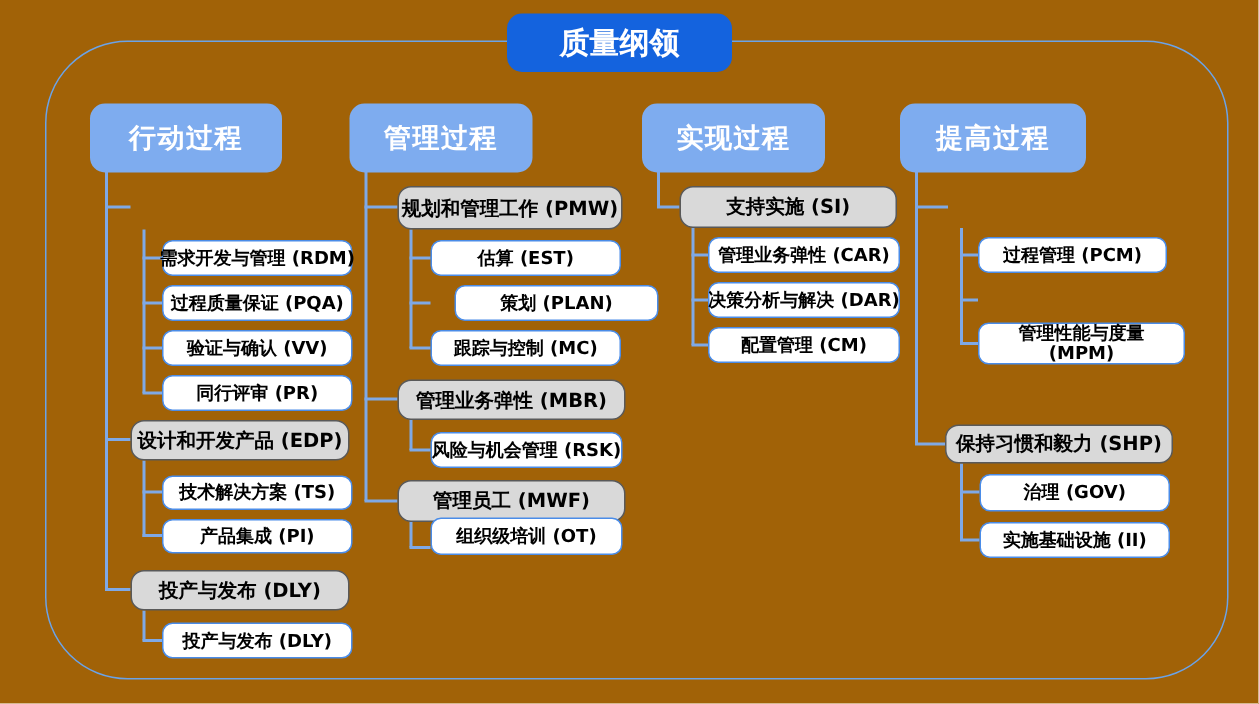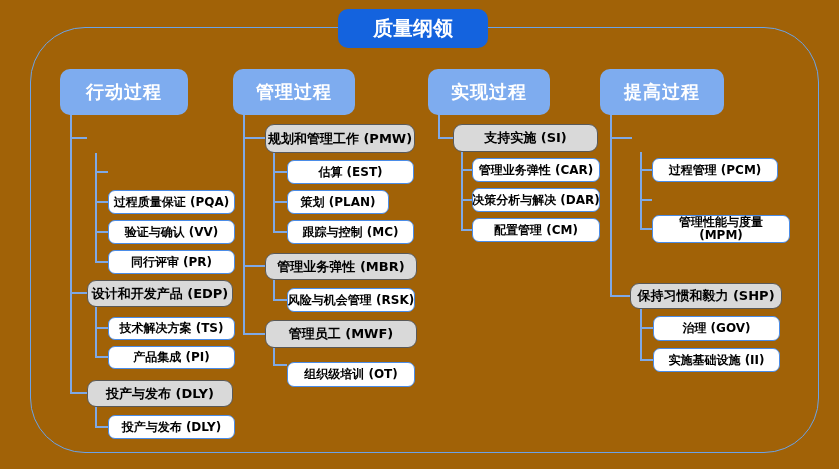--- a/index.html
+++ b/index.html
@@ -72,41 +72,42 @@
 
   <div class="outer-frame"></div>
 
   <div class="title-box">质量纲领</div>
 
   <div class="col-header" style="left:60px;top:69px;width:128px;height:46px">行动过程</div>
   <div class="col-header" style="left:233px;top:69px;width:122px;height:46px">管理过程</div>
   <div class="col-header" style="left:428px;top:69px;width:122px;height:46px">实现过程</div>
   <div class="col-header" style="left:600px;top:69px;width:124px;height:46px">提高过程</div>
 
+  <div class="leaf-box" style="left:108px;top:160px;width:127px;height:24px">需求开发与管理 (RDM)</div>
   <div class="leaf-box" style="left:108px;top:190px;width:127px;height:24px">过程质量保证 (PQA)</div>
   <div class="leaf-box" style="left:108px;top:220px;width:127px;height:24px">验证与确认 (VV)</div>
   <div class="leaf-box" style="left:108px;top:250px;width:127px;height:24px">同行评审 (PR)</div>
 
   <div class="group-box" style="left:87px;top:280px;width:146px;height:27px">设计和开发产品 (EDP)</div>
   <div class="leaf-box" style="left:108px;top:317px;width:127px;height:23px">技术解决方案 (TS)</div>
   <div class="leaf-box" style="left:108px;top:346px;width:127px;height:23px">产品集成 (PI)</div>
 
   <div class="group-box" style="left:87px;top:380px;width:146px;height:27px">投产与发布 (DLY)</div>
   <div class="leaf-box" style="left:108px;top:415px;width:127px;height:24px">投产与发布 (DLY)</div>
 
   <div class="group-box" style="left:265px;top:124px;width:150px;height:29px">规划和管理工作 (PMW)</div>
   <div class="leaf-box" style="left:287px;top:160px;width:127px;height:24px">估算 (EST)</div>
-  <div class="leaf-box" style="left:287px;top:190px;width:102px;height:24px">策划 (PLAN)</div>
+  <div class="leaf-box" style="left:303px;top:190px;width:136px;height:24px">策划 (PLAN)</div>
   <div class="leaf-box" style="left:287px;top:220px;width:127px;height:24px">跟踪与控制 (MC)</div>
 
   <div class="group-box" style="left:265px;top:253px;width:152px;height:27px">管理业务弹性 (MBR)</div>
   <div class="leaf-box" style="left:287px;top:288px;width:128px;height:24px">风险与机会管理 (RSK)</div>
 
   <div class="group-box" style="left:265px;top:320px;width:152px;height:28px">管理员工 (MWF)</div>
-  <div class="leaf-box" style="left:287px;top:362px;width:128px;height:25px">组织级培训 (OT)</div>
+  <div class="leaf-box" style="left:287px;top:345px;width:128px;height:25px">组织级培训 (OT)</div>
 
   <div class="group-box" style="left:453px;top:124px;width:145px;height:28px">支持实施 (SI)</div>
   <div class="leaf-box" style="left:472px;top:158px;width:128px;height:24px">管理业务弹性 (CAR)</div>
   <div class="leaf-box" style="left:472px;top:188px;width:128px;height:24px">决策分析与解决 (DAR)</div>
   <div class="leaf-box" style="left:472px;top:218px;width:128px;height:24px">配置管理 (CM)</div>
 
   <div class="leaf-box" style="left:652px;top:158px;width:126px;height:24px">过程管理 (PCM)</div>
   <div class="leaf-box wrap" style="left:652px;top:215px;width:138px;height:28px">管理性能与度量 (MPM)</div>
 
   <div class="group-box" style="left:630px;top:283px;width:152px;height:26px">保持习惯和毅力 (SHP)</div>

